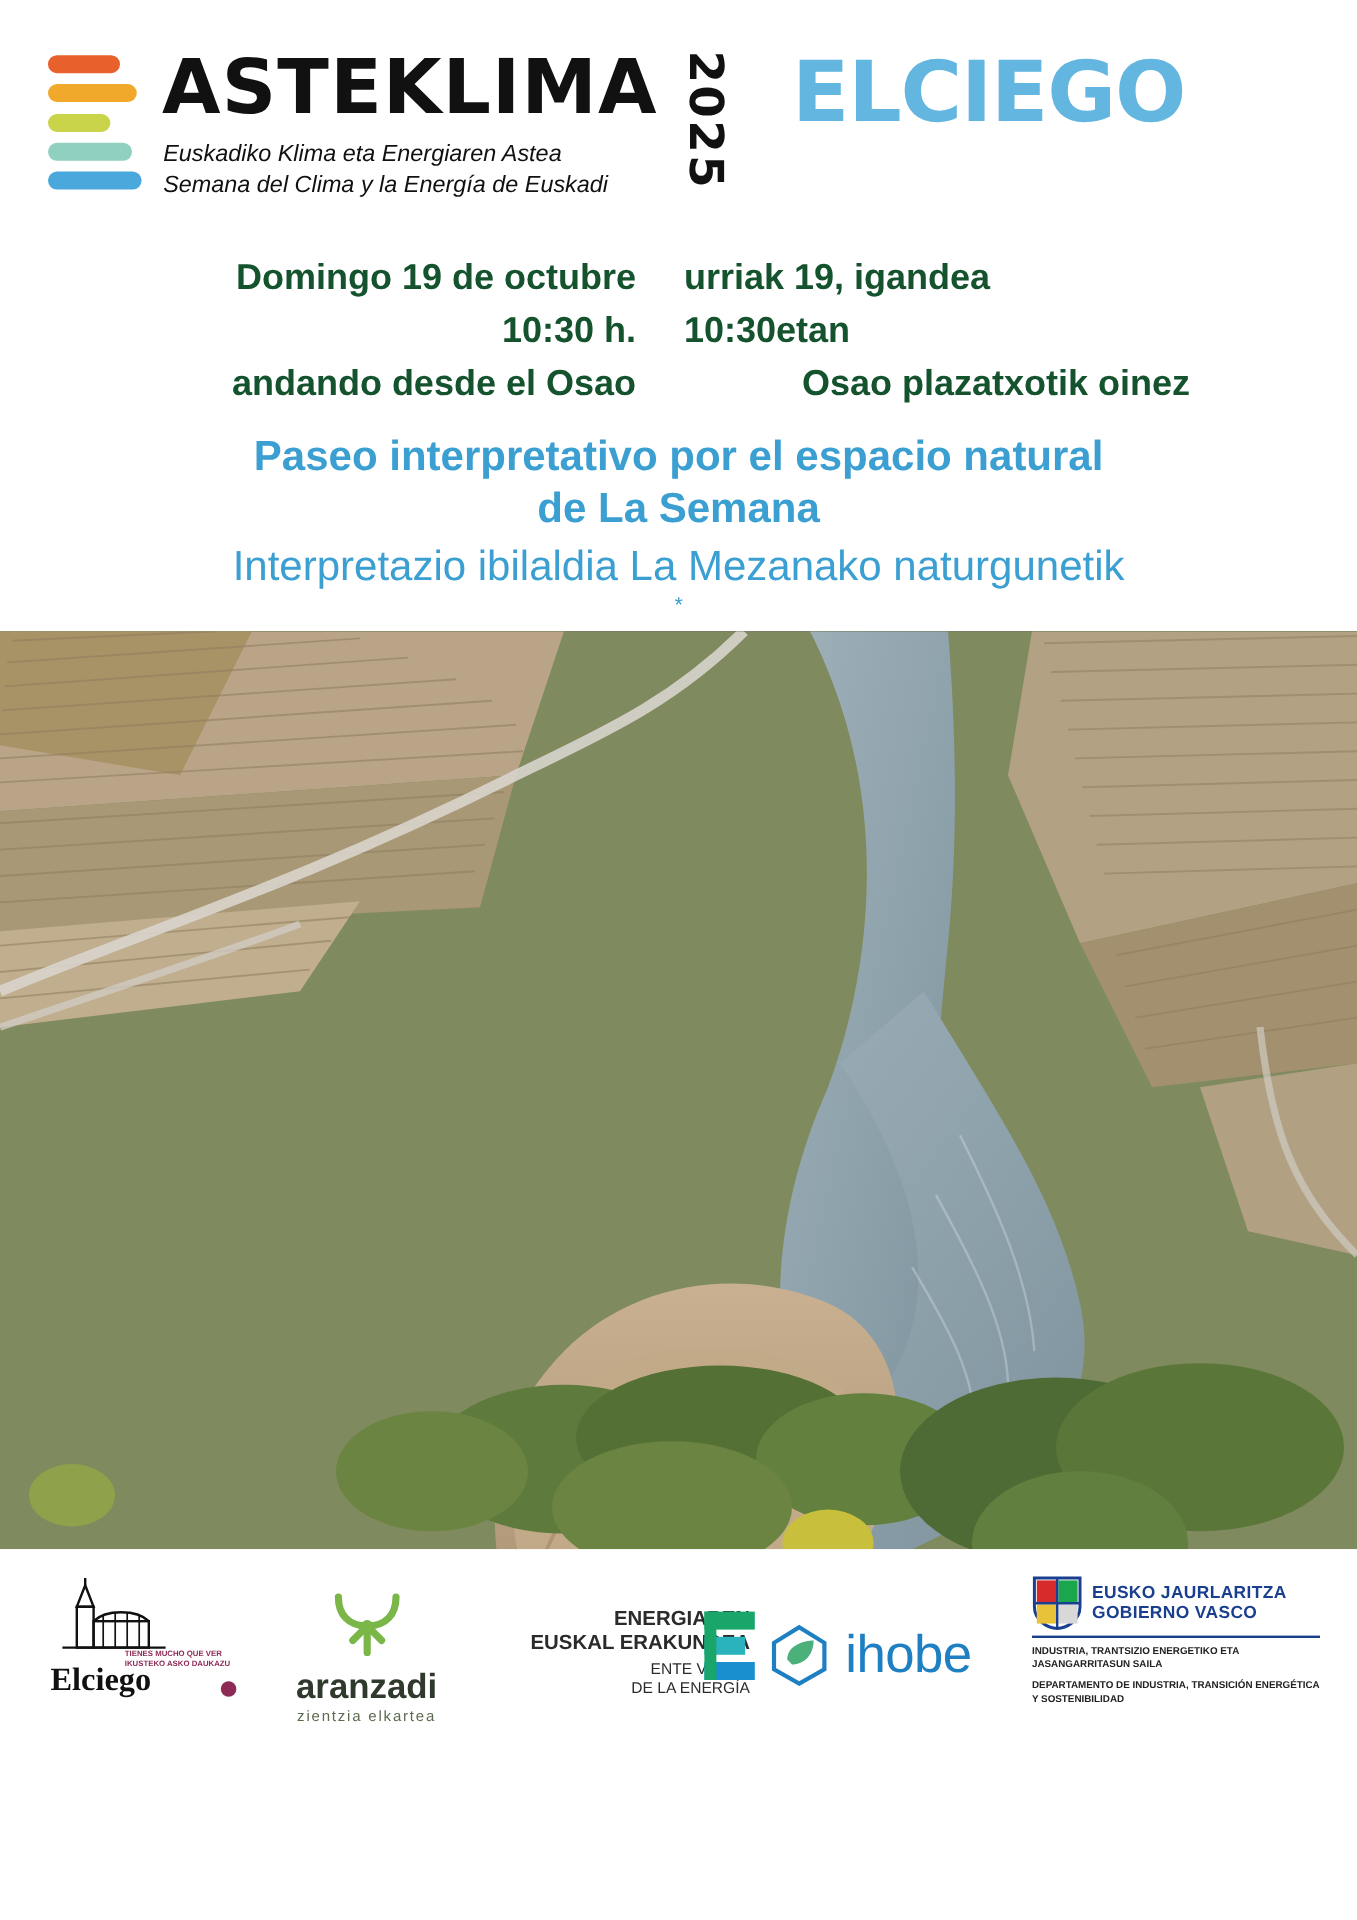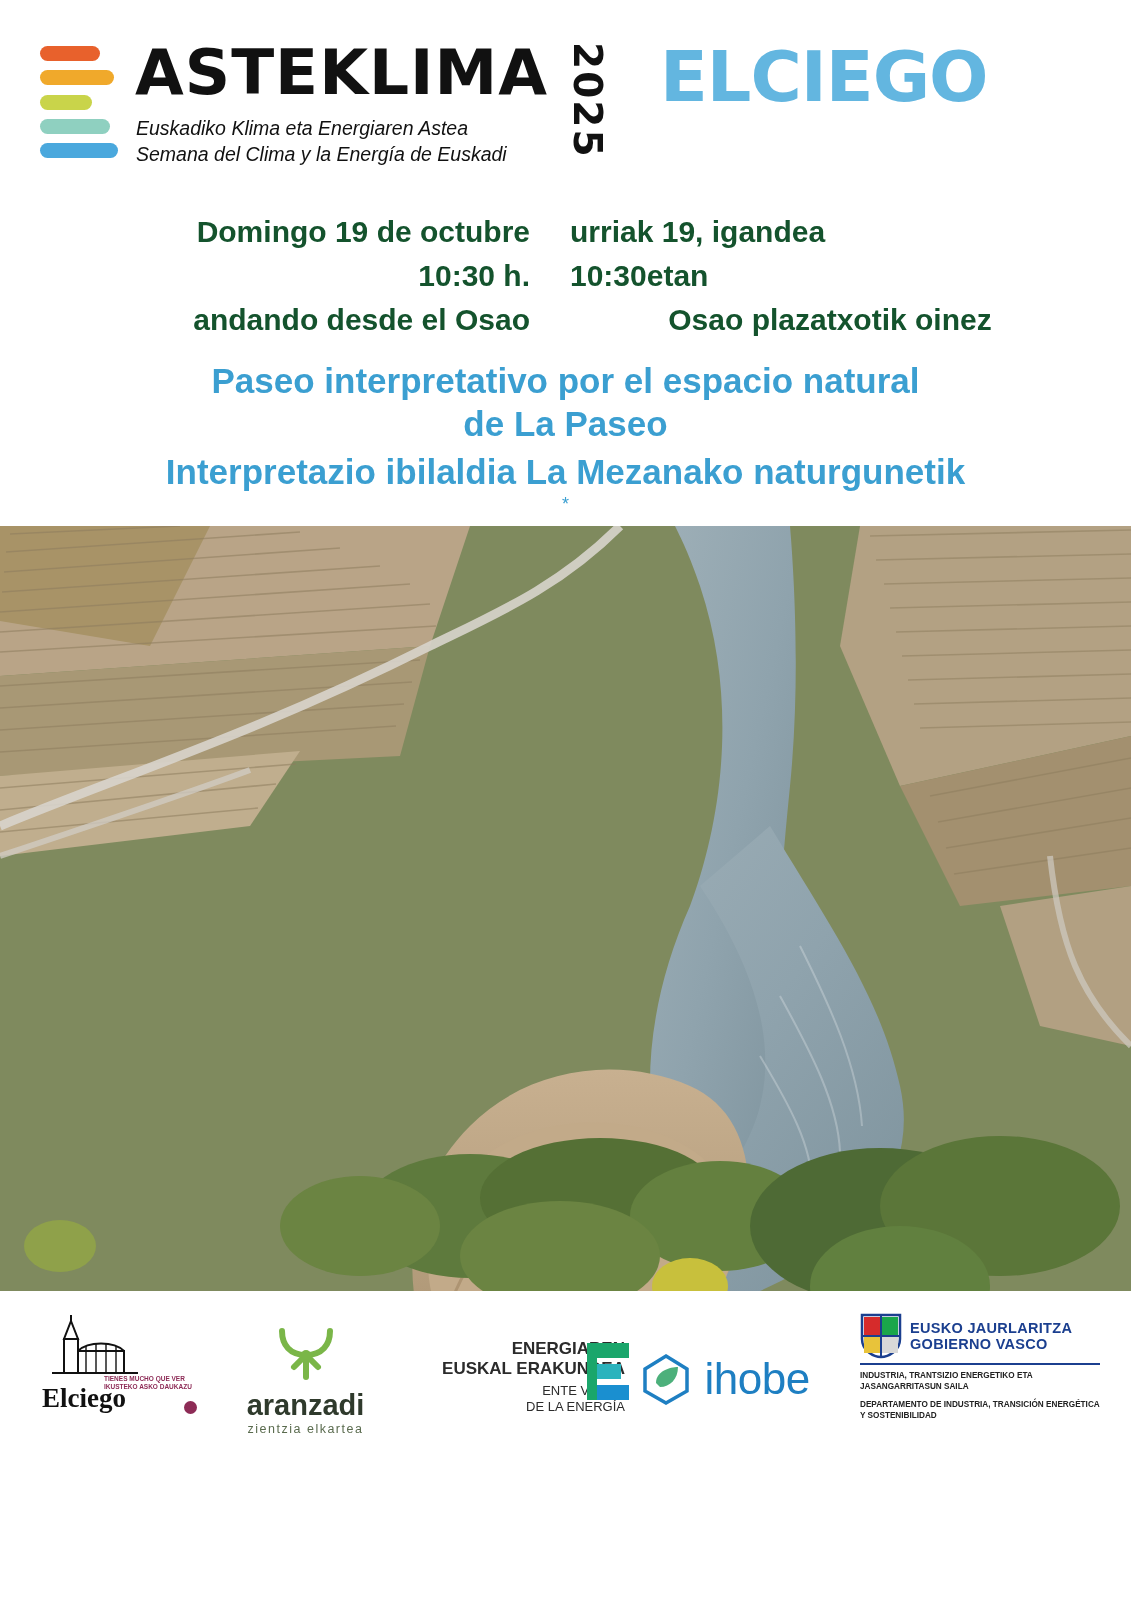--- a/index.html
+++ b/index.html
@@ -130,21 +130,21 @@
   }
   .title-es {
     color: #3b9fd1;
     font-weight: 800;
     font-size: 35px;
     line-height: 1.22;
     padding: 0 40px;
   }
   .title-eu {
     color: #3b9fd1;
-    font-weight: 700;
+    font-weight: 400;
     font-size: 35px;
     line-height: 1.22;
     margin-top: 6px;
     padding: 0 20px;
   }
   .star {
     color: #3b9fd1;
     font-size: 18px;
     line-height: 0.9;
     margin-top: 2px;
@@ -292,21 +292,21 @@
     <div>urriak 19, igandea</div>
     <div>10:30etan</div>
   </div>
   <div class="row3-es">andando desde el Osao</div>
   <div class="row3-eu">Osao plazatxotik oinez</div>
 </div>
 
 <div class="titles">
   <div class="title-es">
     <div>Paseo interpretativo por el espacio natural</div>
-    <div>de La Paseo</div>
+    <div>de La Semana</div>
   </div>
   <div class="title-eu">Interpretazio ibilaldia La Mezanako naturgunetik</div>
   <div class="star">*</div>
 </div>
 
 <div class="photo">
   <svg width="1131" height="765" viewBox="0 0 1131 765" preserveAspectRatio="none">
     <defs>
       <linearGradient id="water" x1="0" y1="0" x2="1" y2="1">
         <stop offset="0%" stop-color="#9fb0b8"></stop>

